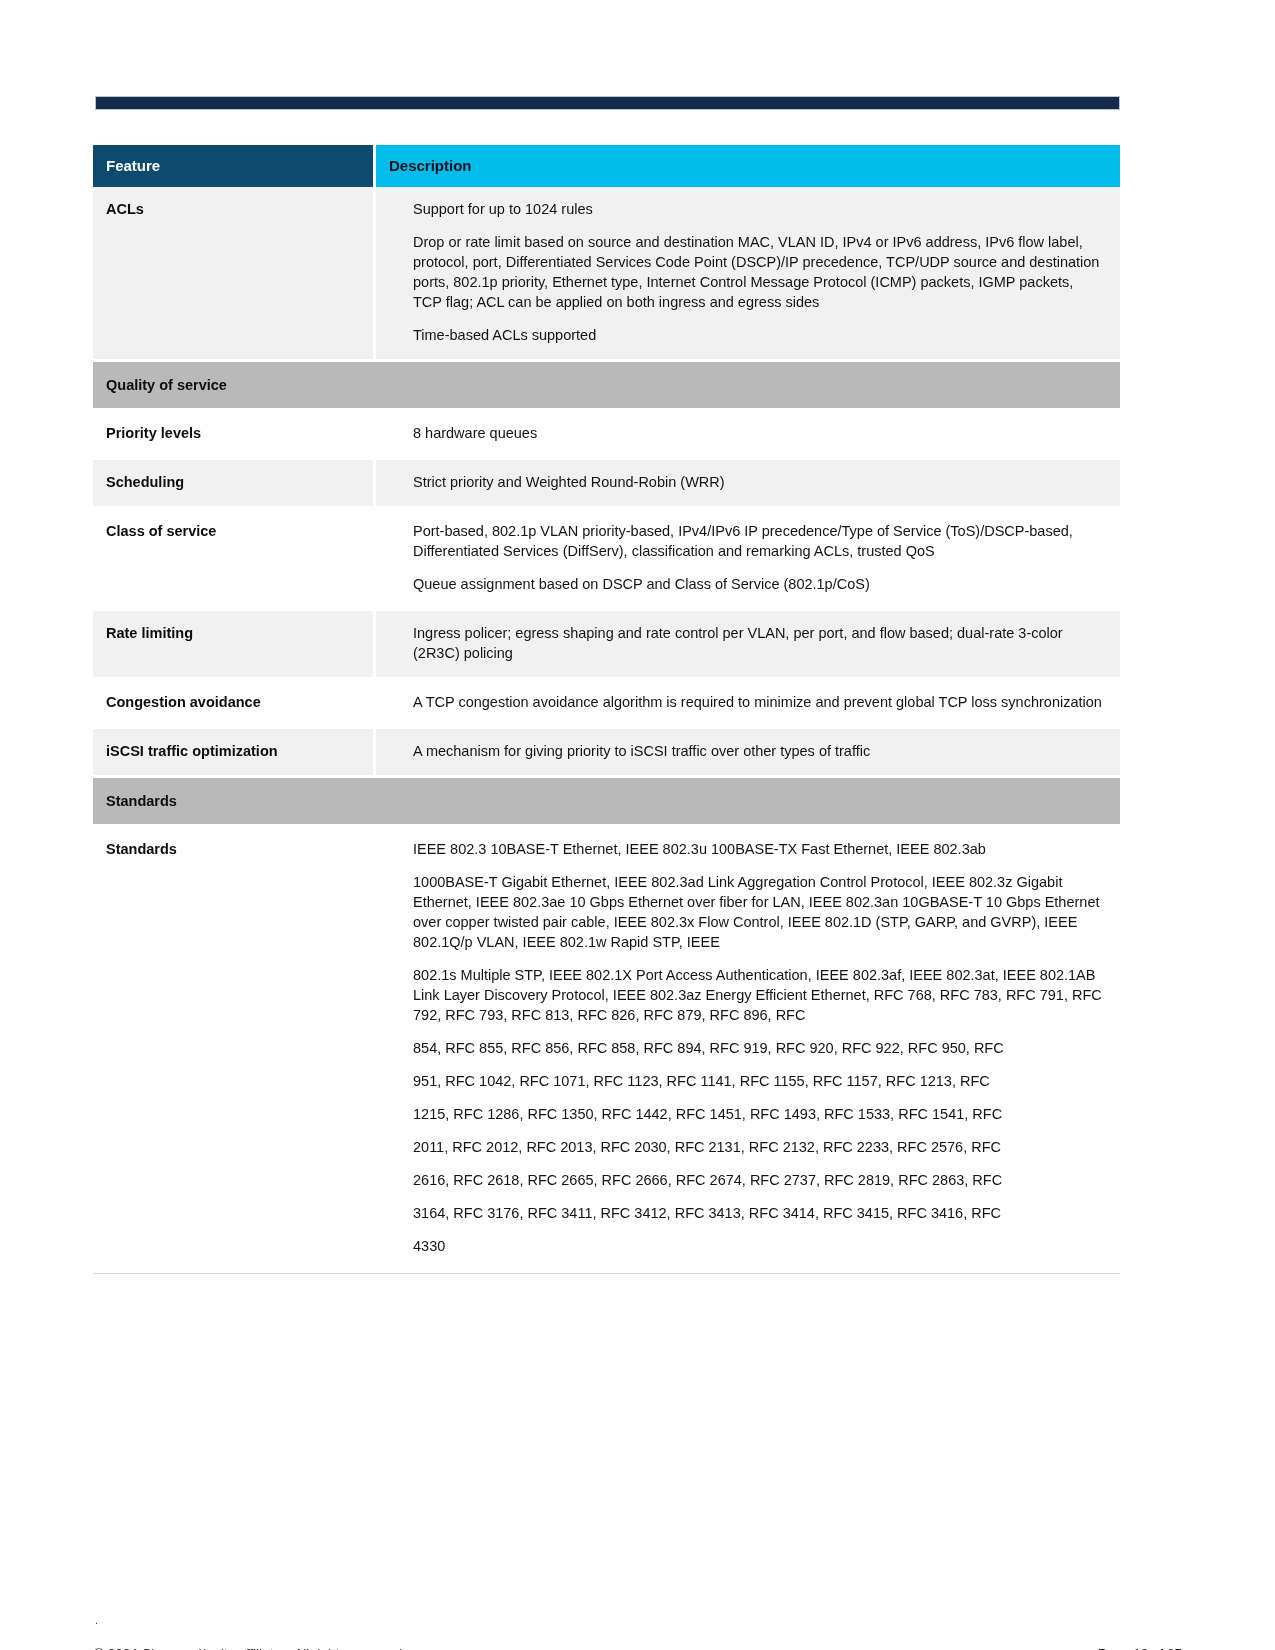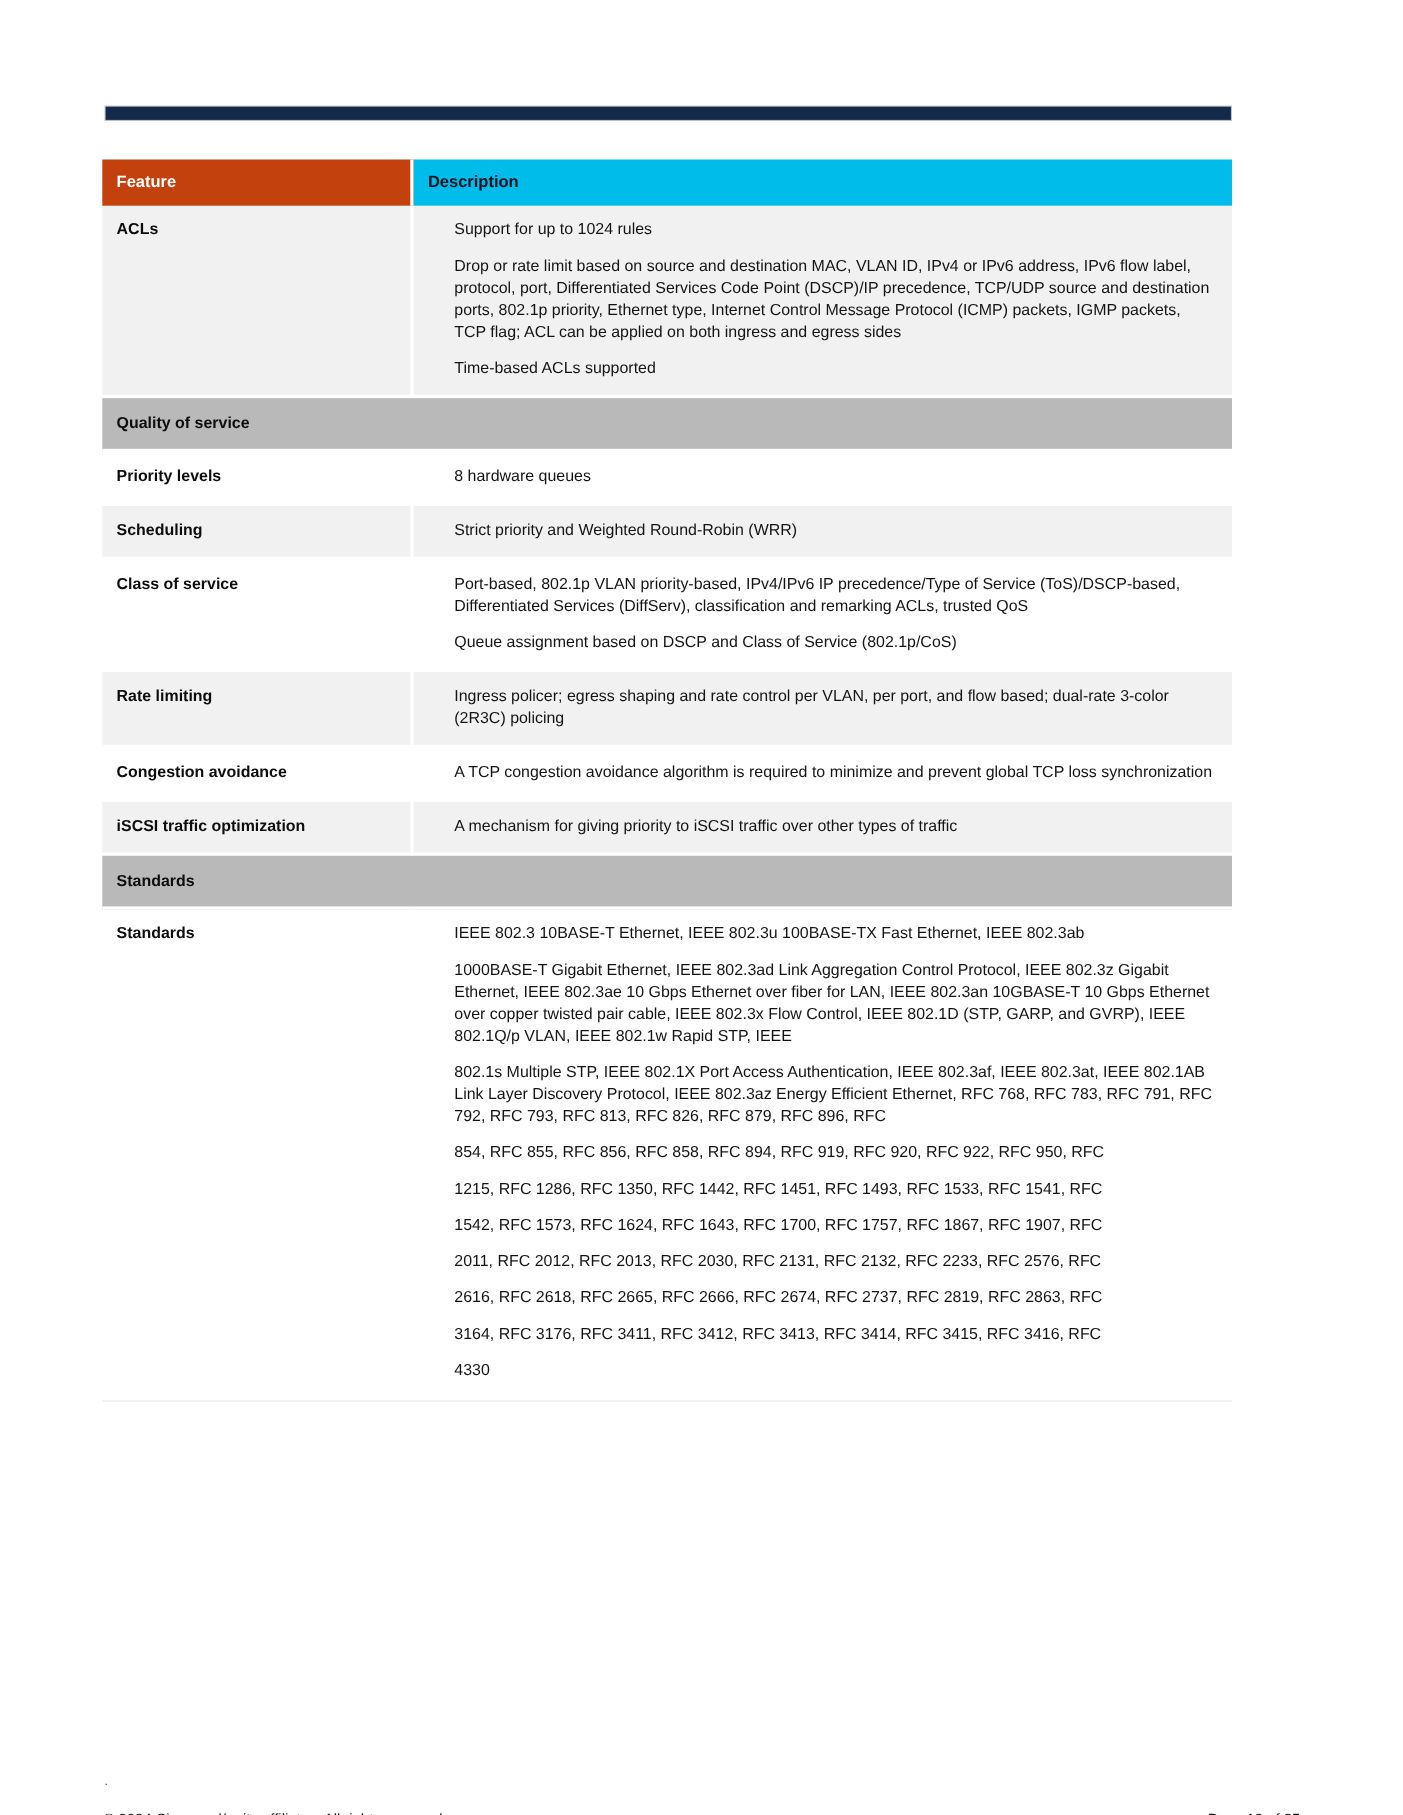--- a/index.html
+++ b/index.html
@@ -22,21 +22,21 @@
   .feature-table {
     position: absolute; left: 93px; top: 145px; width: 1027px;
     font-size: 14.5px; line-height: 20px;
     border-bottom: 1px solid #d9d9d9;
   }
   .header-row { display: grid; grid-template-columns: 283px 1fr; }
   .head-cell {
     padding: 11px 13px; font-weight: bold; font-size: 15px;
     box-sizing: border-box;
   }
-  .feature-head { background: #c2410c; color: #ffffff; border-right: 3px solid #ffffff; }
+  .feature-head { background: #0c4a6e; color: #ffffff; border-right: 3px solid #ffffff; }
   .desc-head   { background: #00bceb; color: #04121f; }
 
   .section-row {
     background: #b9b9b9; color: #0d0d0d;
     font-weight: bold; padding: 13px 13px;
     border-bottom: 3px solid #ffffff;
   }
   .data-row {
     display: grid; grid-template-columns: 283px 1fr;
     border-bottom: 3px solid #ffffff;
@@ -123,22 +123,22 @@
           </div>
         </div>
         <div class="section-row">Standards</div>
         <div class="data-row plain">
           <div class="feature-cell">Standards</div>
           <div class="desc-cell">
             <p>IEEE 802.3 10BASE-T Ethernet, IEEE 802.3u 100BASE-TX Fast Ethernet, IEEE 802.3ab</p>
             <p>1000BASE-T Gigabit Ethernet, IEEE 802.3ad Link Aggregation Control Protocol, IEEE 802.3z Gigabit Ethernet, IEEE 802.3ae 10 Gbps Ethernet over fiber for LAN, IEEE 802.3an 10GBASE-T 10 Gbps Ethernet over copper twisted pair cable, IEEE 802.3x Flow Control, IEEE 802.1D (STP, GARP, and GVRP), IEEE 802.1Q/p VLAN, IEEE 802.1w Rapid STP, IEEE</p>
             <p>802.1s Multiple STP, IEEE 802.1X Port Access Authentication, IEEE 802.3af, IEEE 802.3at, IEEE 802.1AB Link Layer Discovery Protocol, IEEE 802.3az Energy Efficient Ethernet, RFC 768, RFC 783, RFC 791, RFC 792, RFC 793, RFC 813, RFC 826, RFC 879, RFC 896, RFC</p>
             <p>854, RFC 855, RFC 856, RFC 858, RFC 894, RFC 919, RFC 920, RFC 922, RFC 950, RFC</p>
+            <p>951, RFC 1042, RFC 1071, RFC 1123, RFC 1141, RFC 1155, RFC 1157, RFC 1213, RFC</p>
             <p>1215, RFC 1286, RFC 1350, RFC 1442, RFC 1451, RFC 1493, RFC 1533, RFC 1541, RFC</p>
-            <p>1542, RFC 1573, RFC 1624, RFC 1643, RFC 1700, RFC 1757, RFC 1867, RFC 1907, RFC</p>
             <p>2011, RFC 2012, RFC 2013, RFC 2030, RFC 2131, RFC 2132, RFC 2233, RFC 2576, RFC</p>
             <p>2616, RFC 2618, RFC 2665, RFC 2666, RFC 2674, RFC 2737, RFC 2819, RFC 2863, RFC</p>
             <p>3164, RFC 3176, RFC 3411, RFC 3412, RFC 3413, RFC 3414, RFC 3415, RFC 3416, RFC</p>
             <p>4330</p>
           </div>
         </div>
       </div>
   </div>
 
   <div class="footer">

